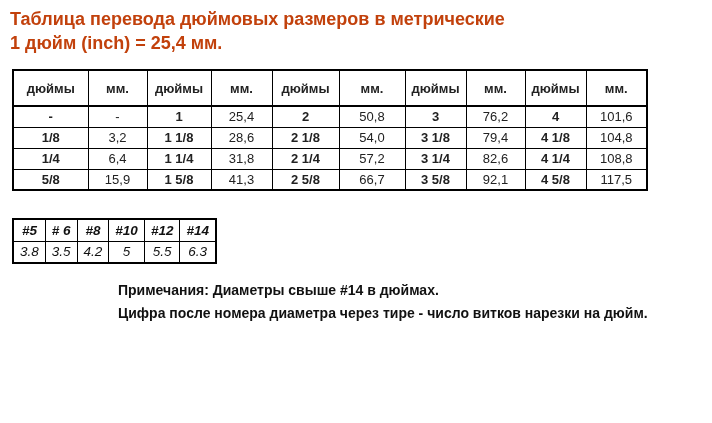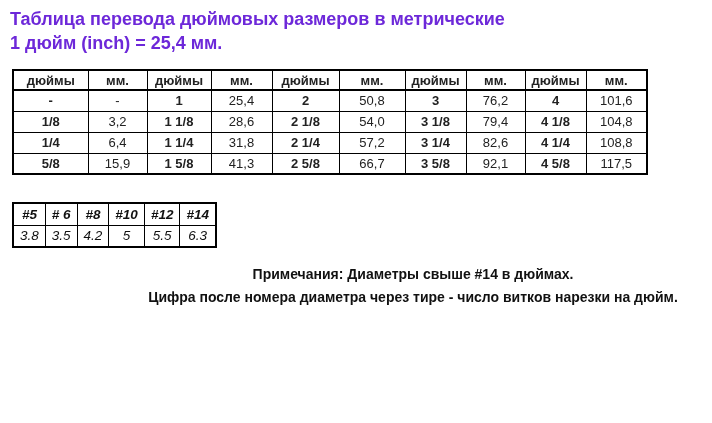--- a/index.html
+++ b/index.html
@@ -38,21 +38,21 @@
   table.main-table th,
   table.main-table td {
     border: 1px solid #000000;
     text-align: center;
     vertical-align: middle;
     padding: 0;
     font-size: 13px;
     color: #222222;
   }
   table.main-table th {
-    height: 20px;
+    height: 36px;
     font-weight: bold;
     border-bottom: 2px solid #000000;
   }
   table.main-table td { height: 21px; }
   table.main-table td.inch { font-weight: bold; }
   table.main-table td.mm { font-weight: normal; }
 
   table.screw-table {
     border-collapse: collapse;
     margin: 27px 0 0 12px;
@@ -68,33 +68,33 @@
     color: #111111;
     height: 22px;
     padding: 0 6px;
     min-width: 19px;
   }
   table.screw-table th { font-weight: bold; }
   table.screw-table td { font-weight: normal; }
 
   .notes {
     margin: 15px 4px 0 118px;
-    text-align: center;
+    text-align: left;
     font-weight: bold;
     font-size: 14px;
     line-height: 23px;
     color: #111111;
   }
 </style>
 </head>
 <body style="background: rgb(255, 255, 255);">
 
 <div>
 
-  <div class="page-title" style="color: #6d28d9;">
+  <div class="page-title" style="color: #c2410c;">
     <div>Таблица перевода дюймовых размеров в метрические</div>
     <div>1 дюйм (inch) = 25,4 мм.</div>
   </div>
 
   <table class="main-table">
     <colgroup>
       <col>
         <col>
         <col>
         <col>

